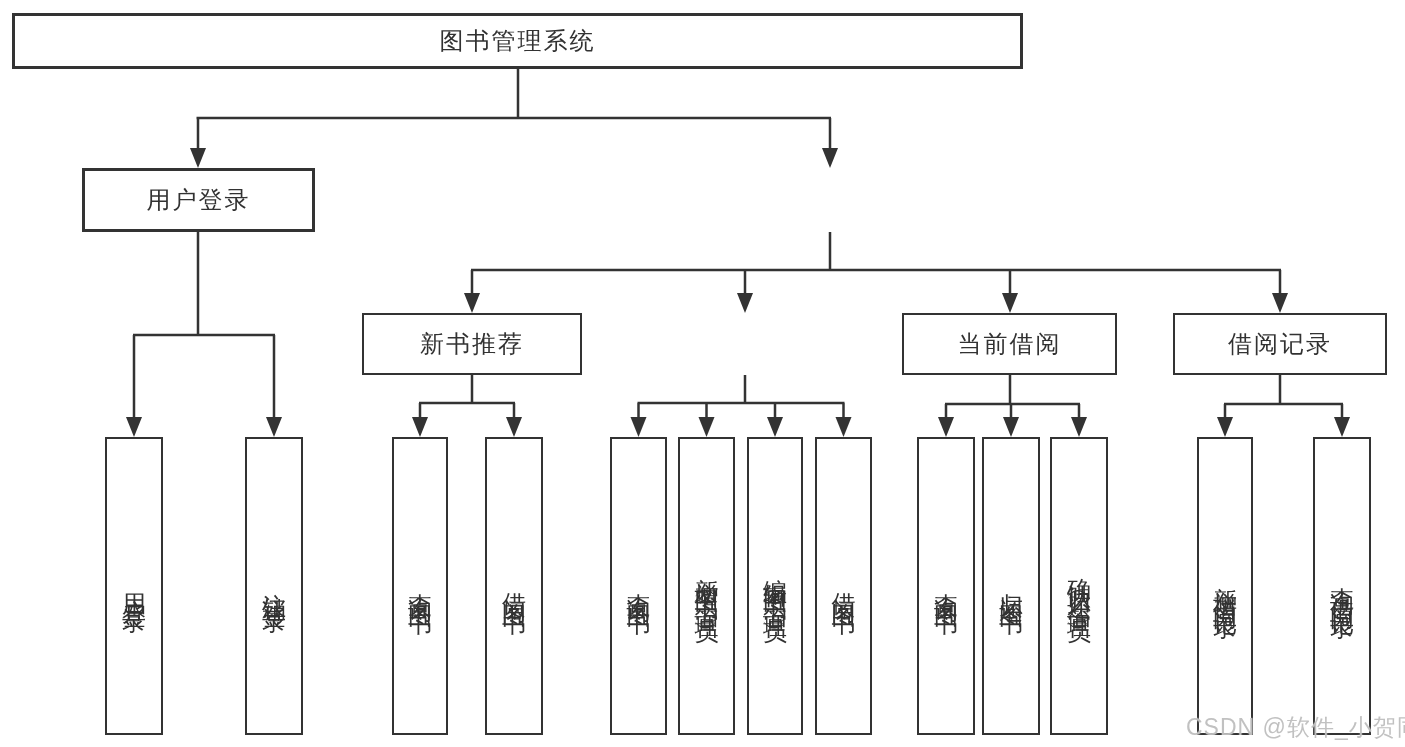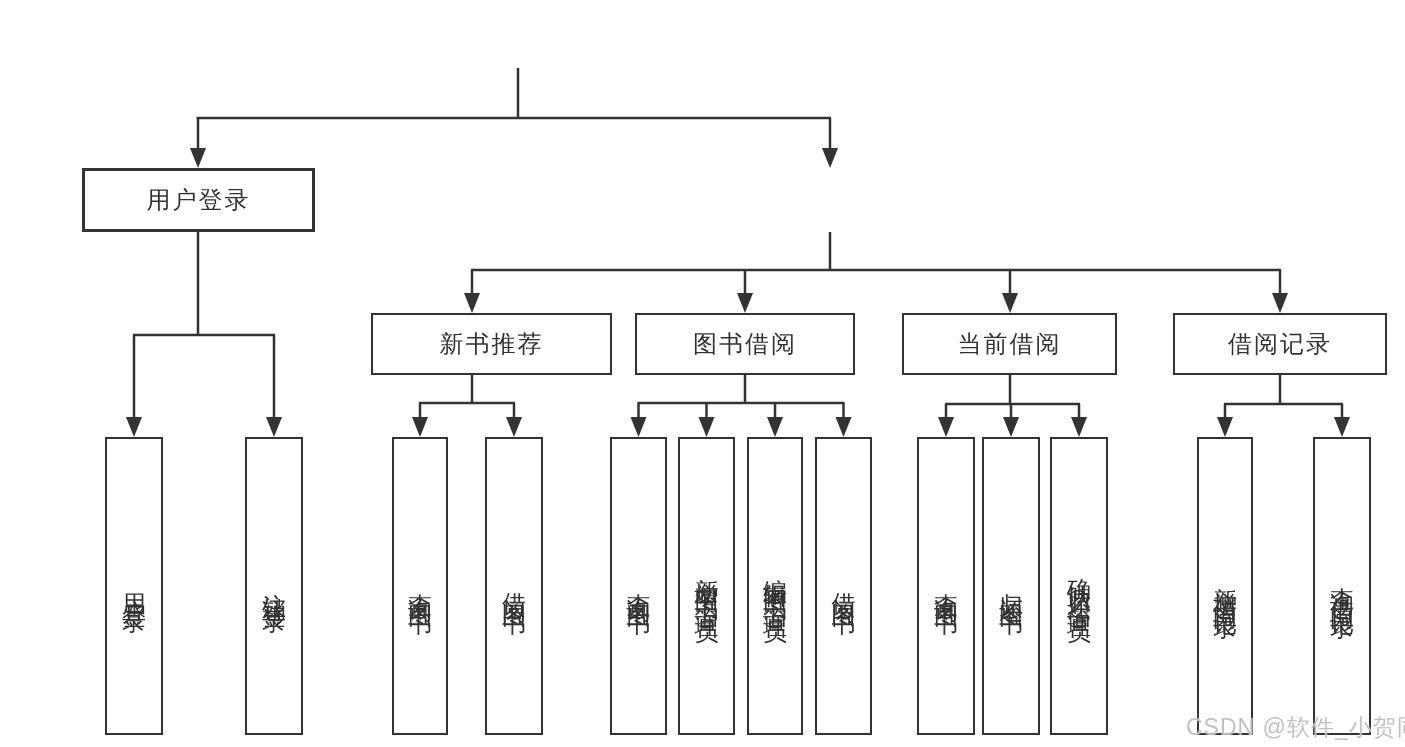--- a/index.html
+++ b/index.html
@@ -93,25 +93,25 @@
       <polygon points="767,417 783,417 775,437"></polygon>
       <polygon points="835.5,417 851.5,417 843.5,437"></polygon>
       <polygon points="938,417 954,417 946,437"></polygon>
       <polygon points="1003,417 1019,417 1011,437"></polygon>
       <polygon points="1071,417 1087,417 1079,437"></polygon>
       <polygon points="1217,417 1233,417 1225,437"></polygon>
       <polygon points="1334,417 1350,417 1342,437"></polygon>
     </g>
   </svg>
 
+  <div class="box root">图书管理系统</div>
 
   <div class="box lvl2" style="left:82px; width:233px;">用户登录</div>
 
-  <div class="box lvl3" style="left:371px; width:241px;">新书推荐</div>
-  <div class="box lvl3" style="left:635px; width:220px;">图书借阅</div>
+  <div class="box lvl3" style="left:362px; width:220px;">新书推荐</div>
   <div class="box lvl3" style="left:902px; width:215px;">当前借阅</div>
   <div class="box lvl3" style="left:1173px; width:214px;">借阅记录</div>
 
   <div class="box leaf" style="left:105px; width:58px;">
     <span class="vtext">用户登录</span>
   </div>
   <div class="box leaf" style="left:245px; width:58px;">
     <span class="vtext">注销登录</span>
   </div>
 

